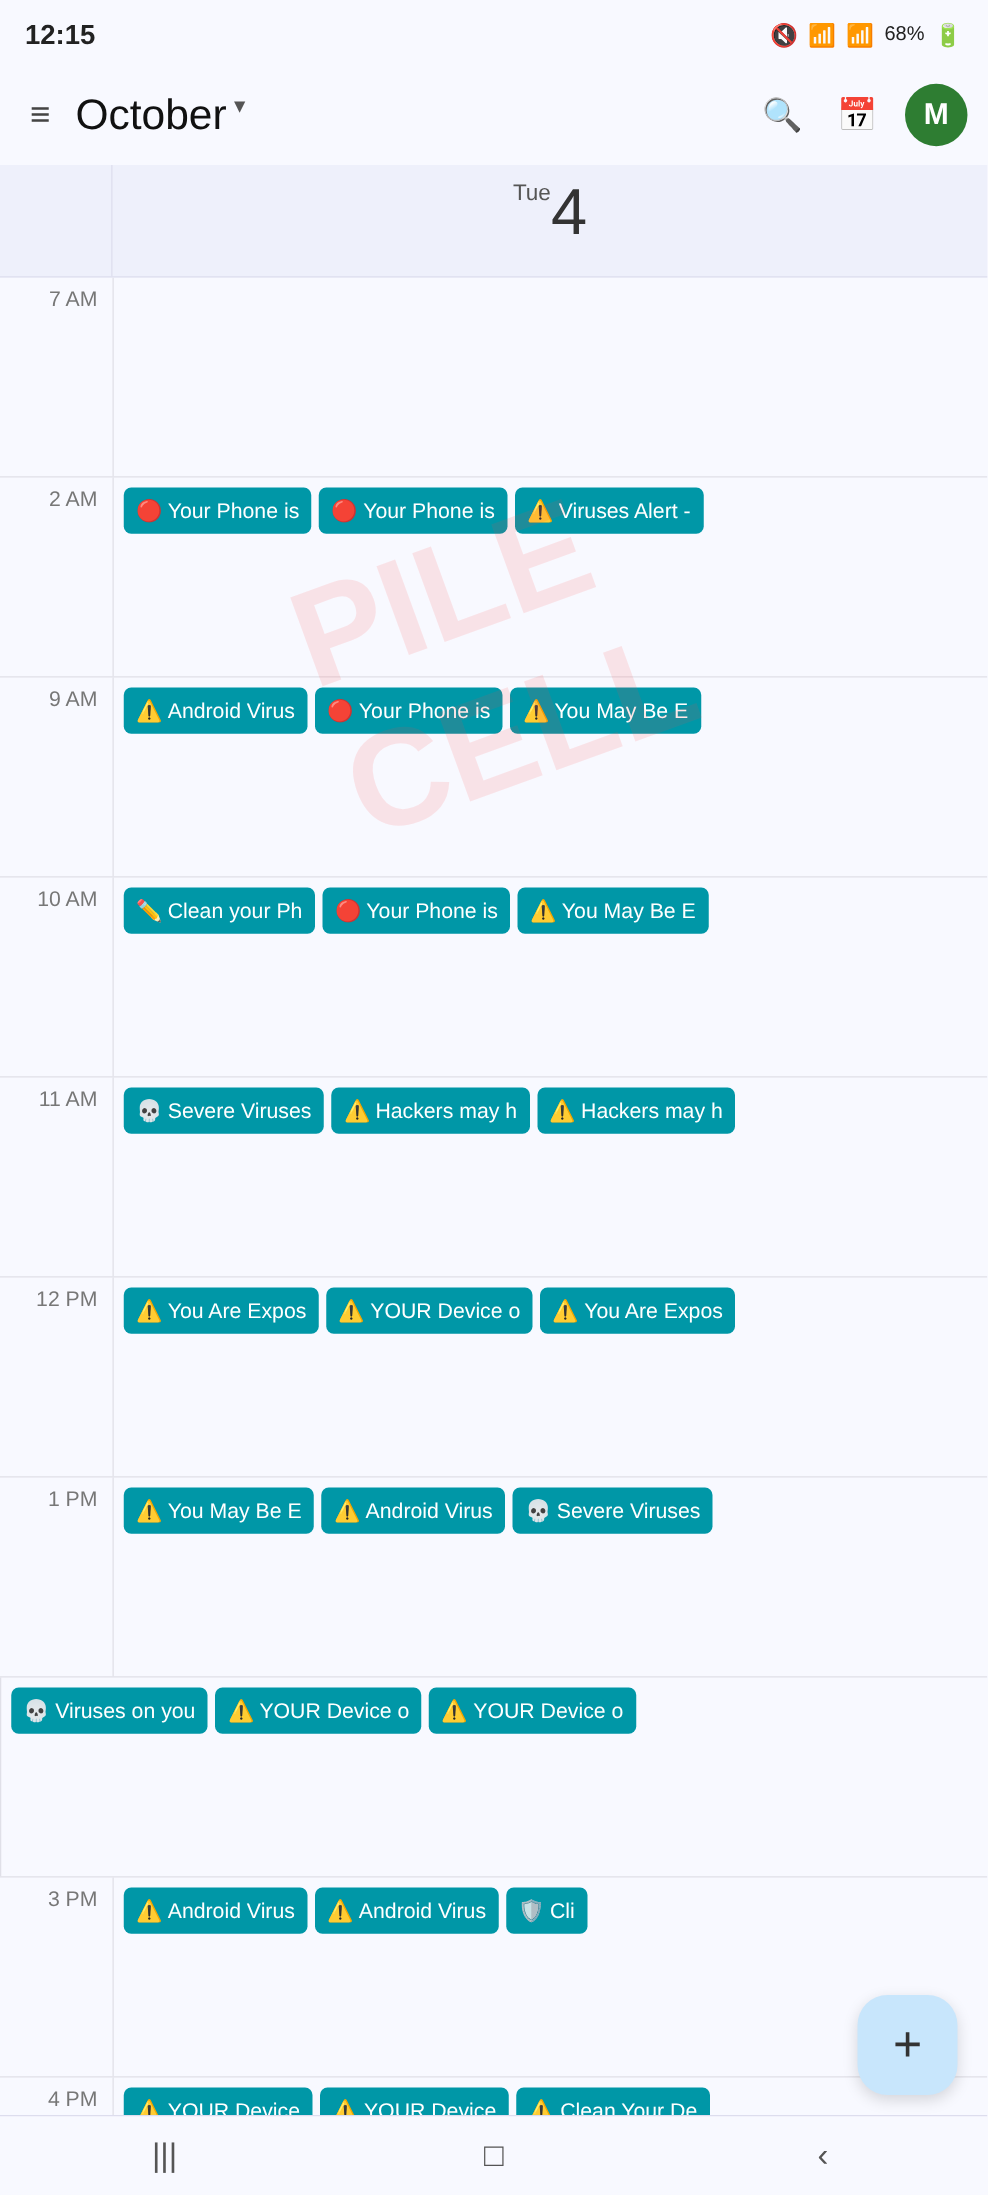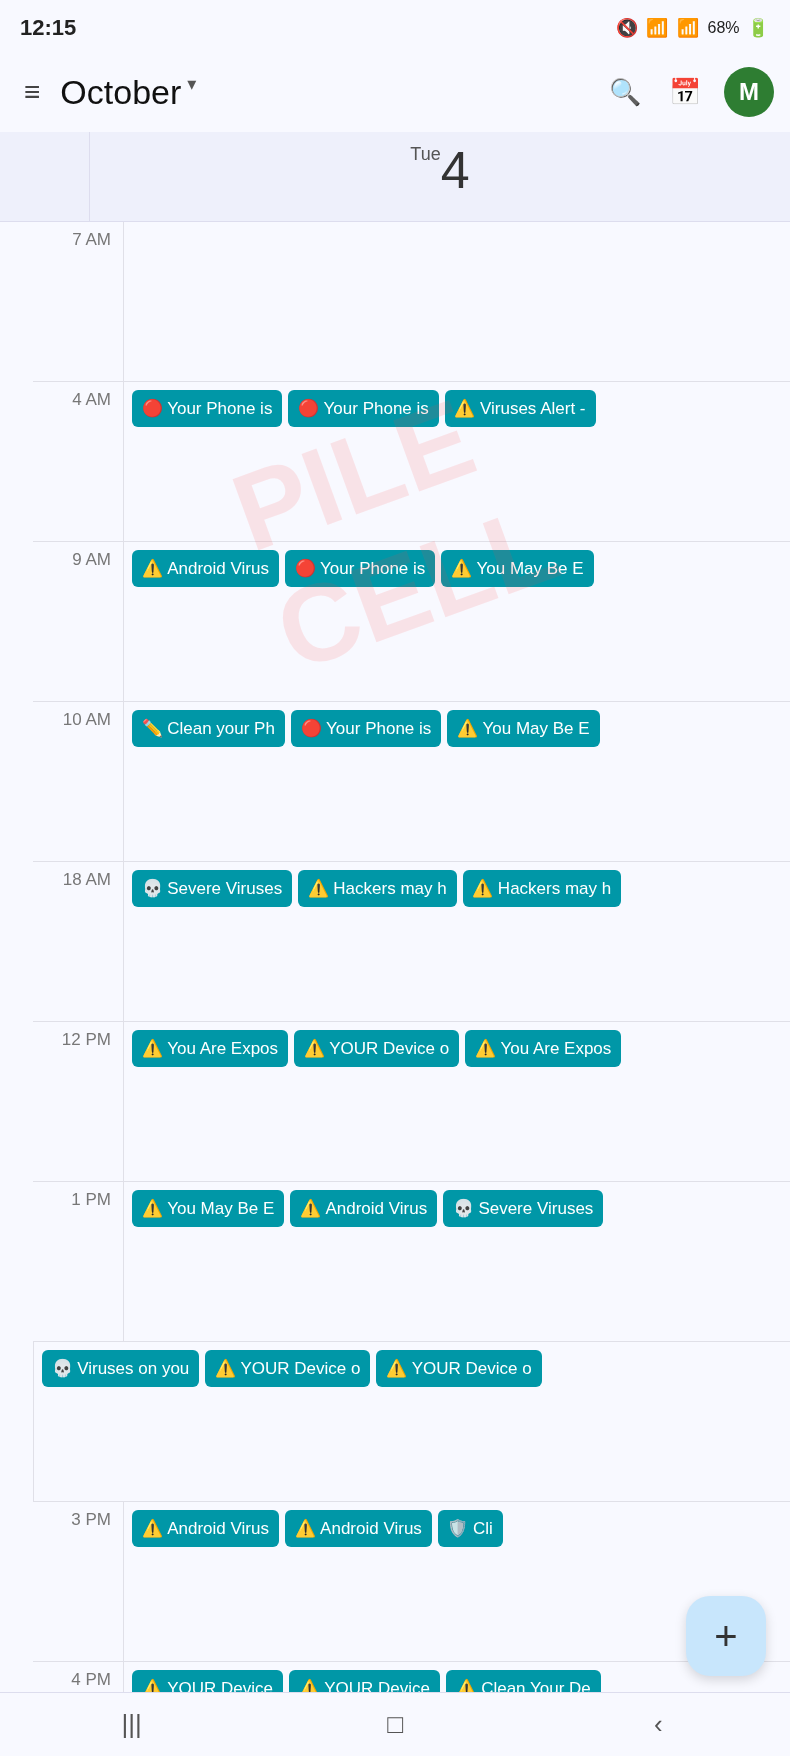--- a/index.html
+++ b/index.html
@@ -133,21 +133,20 @@
       flex-direction: column;
       height: calc(1756px - 52px - 80px - 90px - 64px);
       overflow: hidden;
     }
 
     .time-row {
       display: flex;
       border-bottom: 1px solid #e0e0e8;
       position: relative;
       min-height: 160px;
-      margin-left: 33px;
     }
     .time-label {
       width: 90px;
       padding: 10px 12px 0 0;
       text-align: right;
       font-size: 17px;
       color: #777;
       flex-shrink: 0;
       padding-top: 8px;
     }
@@ -282,21 +281,21 @@
     <span class="day-number">4</span>
   </div>
 </div>
 
 <div class="calendar-body" id="calendar-body">
 <div class="time-row">
       <div class="time-label">7 AM</div>
       <div class="events-col"></div>
     </div>
     <div class="time-row">
-      <div class="time-label">4 AM</div>
+      <div class="time-label">2 AM</div>
       <div class="events-col">
         <div class="event-chip">
           <span class="event-emoji">🔴</span>
           <span>Your Phone is</span>
         </div>
         <div class="event-chip">
           <span class="event-emoji">🔴</span>
           <span>Your Phone is</span>
         </div>
         <div class="event-chip">
@@ -333,21 +332,21 @@
           <span class="event-emoji">🔴</span>
           <span>Your Phone is</span>
         </div>
         <div class="event-chip">
           <span class="event-emoji">⚠️</span>
           <span>You May Be E</span>
         </div>
       </div>
     </div>
     <div class="time-row">
-      <div class="time-label">18 AM</div>
+      <div class="time-label">11 AM</div>
       <div class="events-col">
         <div class="event-chip">
           <span class="event-emoji">💀</span>
           <span>Severe Viruses</span>
         </div>
         <div class="event-chip">
           <span class="event-emoji">⚠️</span>
           <span>Hackers may h</span>
         </div>
         <div class="event-chip">

